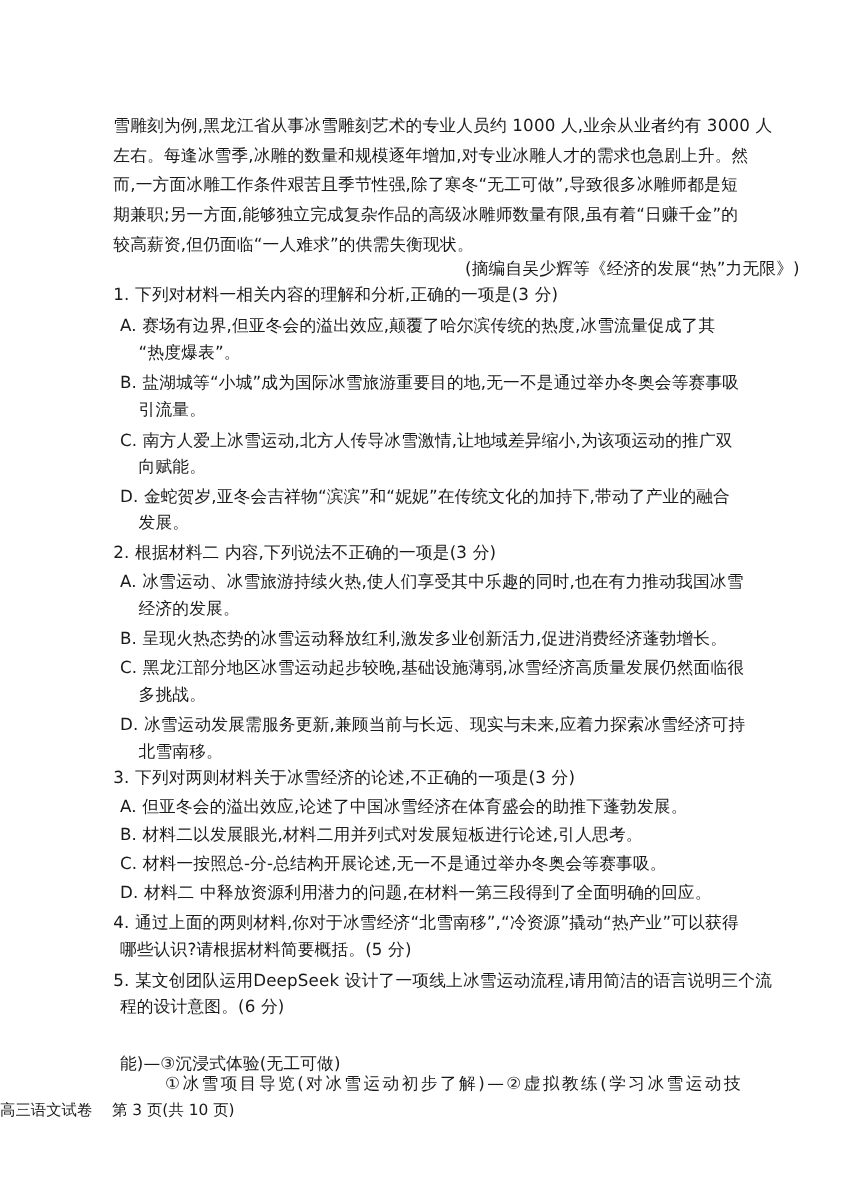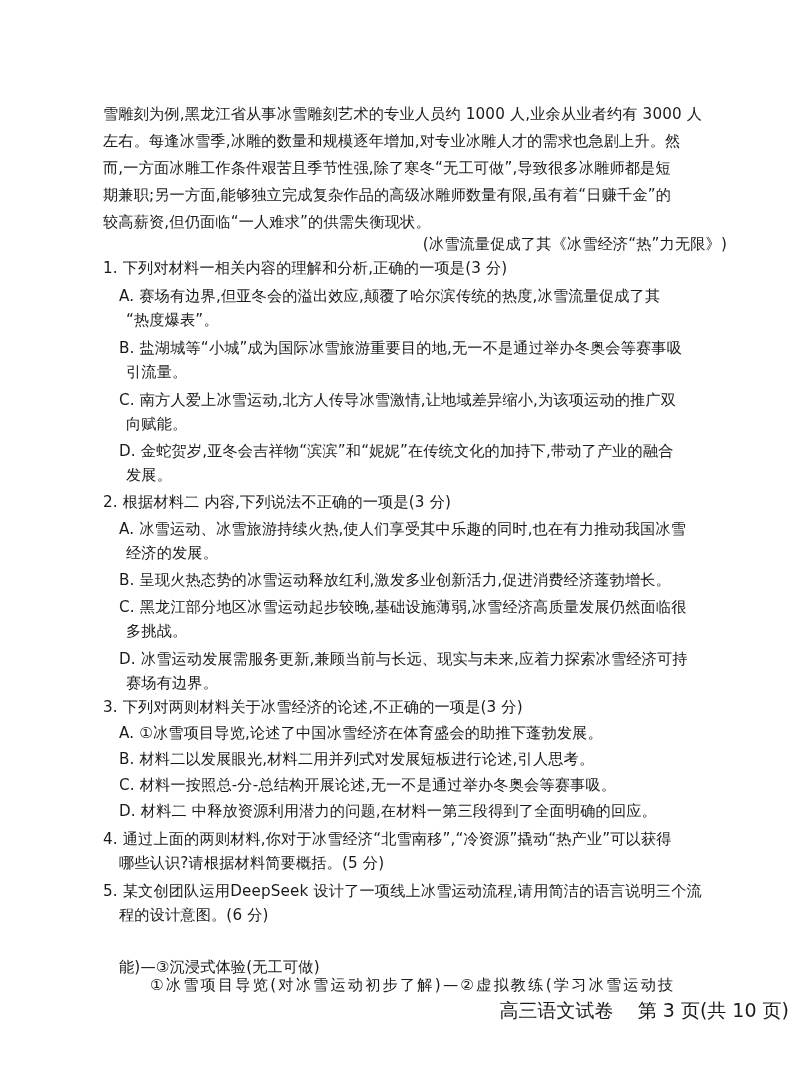--- a/index.html
+++ b/index.html
@@ -23,47 +23,47 @@
       height: 796px;
     }
     .line {
       position: absolute;
       left: 103px;
       font-size: 15.2px;
       line-height: 20px;
       white-space: nowrap;
       letter-spacing: 0.15px;
     }
-    .ind1 { left: 119px; }
+    .ind1 { left: 109px; }
     .ind2 { left: 126px; }
     .ind-flow { left: 150px; margin-top: 42px; }
     .right { left: auto; right: 62px; }
     .footer {
       position: absolute;
       left: 0;
       width: 789px;
-      text-align: right;
-      font-size: 19px;
+      text-align: left;
+      font-size: 14px;
       line-height: 20px;
       top: 1000px;
       white-space: pre;
     }
   </style>
 </head>
 <body>
 
 <div class="page">
 
   <div>
     <div class="line" style="top:104px">雪雕刻为例,黑龙江省从事冰雪雕刻艺术的专业人员约 1000 人,业余从业者约有 3000 人</div>
     <div class="line" style="top:131px">左右。每逢冰雪季,冰雕的数量和规模逐年增加,对专业冰雕人才的需求也急剧上升。然</div>
     <div class="line" style="top:158px">而,一方面冰雕工作条件艰苦且季节性强,除了寒冬“无工可做”,导致很多冰雕师都是短</div>
     <div class="line" style="top:185px">期兼职;另一方面,能够独立完成复杂作品的高级冰雕师数量有限,虽有着“日赚千金”的</div>
     <div class="line" style="top:212px">较高薪资,但仍面临“一人难求”的供需失衡现状。</div>
-    <div class="line right" style="top:234px">(冰雪流量促成了其《冰雪经济“热”力无限》)</div>
+    <div class="line right" style="top:234px">(摘编自吴少辉等《经济的发展“热”力无限》)</div>
   </div>
 
   <div>
     <div class="line" style="top:258px">1. 下列对材料一相关内容的理解和分析,正确的一项是(3 分)</div>
     <div class="line ind1" style="top:286px">A. 赛场有边界,但亚冬会的溢出效应,颠覆了哈尔滨传统的热度,冰雪流量促成了其</div>
     <div class="line ind2" style="top:310px">“热度爆表”。</div>
     <div class="line ind1" style="top:338px">B. 盐湖城等“小城”成为国际冰雪旅游重要目的地,无一不是通过举办冬奥会等赛事吸</div>
     <div class="line ind2" style="top:362px">引流量。</div>
     <div class="line ind1" style="top:390px">C. 南方人爱上冰雪运动,北方人传导冰雪激情,让地域差异缩小,为该项运动的推广双</div>
     <div class="line ind2" style="top:414px">向赋能。</div>
@@ -72,26 +72,26 @@
   </div>
 
   <div>
     <div class="line" style="top:492px">2. 根据材料二 内容,下列说法不正确的一项是(3 分)</div>
     <div class="line ind1" style="top:519px">A. 冰雪运动、冰雪旅游持续火热,使人们享受其中乐趣的同时,也在有力推动我国冰雪</div>
     <div class="line ind2" style="top:543px">经济的发展。</div>
     <div class="line ind1" style="top:570px">B. 呈现火热态势的冰雪运动释放红利,激发多业创新活力,促进消费经济蓬勃增长。</div>
     <div class="line ind1" style="top:597px">C. 黑龙江部分地区冰雪运动起步较晚,基础设施薄弱,冰雪经济高质量发展仍然面临很</div>
     <div class="line ind2" style="top:621px">多挑战。</div>
     <div class="line ind1" style="top:649px">D. 冰雪运动发展需服务更新,兼顾当前与长远、现实与未来,应着力探索冰雪经济可持</div>
-    <div class="line ind2" style="top:673px">赛场有边界。</div>
+    <div class="line ind2" style="top:673px">北雪南移。</div>
   </div>
 
   <div>
     <div class="line" style="top:697px">3. 下列对两则材料关于冰雪经济的论述,不正确的一项是(3 分)</div>
-    <div class="line ind1" style="top:723px">A. ①冰雪项目导览,论述了中国冰雪经济在体育盛会的助推下蓬勃发展。</div>
+    <div class="line ind1" style="top:723px">A. 但亚冬会的溢出效应,论述了中国冰雪经济在体育盛会的助推下蓬勃发展。</div>
     <div class="line ind1" style="top:749px">B. 材料二以发展眼光,材料二用并列式对发展短板进行论述,引人思考。</div>
     <div class="line ind1" style="top:775px">C. 材料一按照总-分-总结构开展论述,无一不是通过举办冬奥会等赛事吸。</div>
     <div class="line ind1" style="top:801px">D. 材料二 中释放资源利用潜力的问题,在材料一第三段得到了全面明确的回应。</div>
   </div>
 
   <div>
     <div class="line" style="top:829px">4. 通过上面的两则材料,你对于冰雪经济“北雪南移”,“冷资源”撬动“热产业”可以获得</div>
     <div class="line ind1" style="top:853px">哪些认识?请根据材料简要概括。(5 分)</div>
   </div>
 

